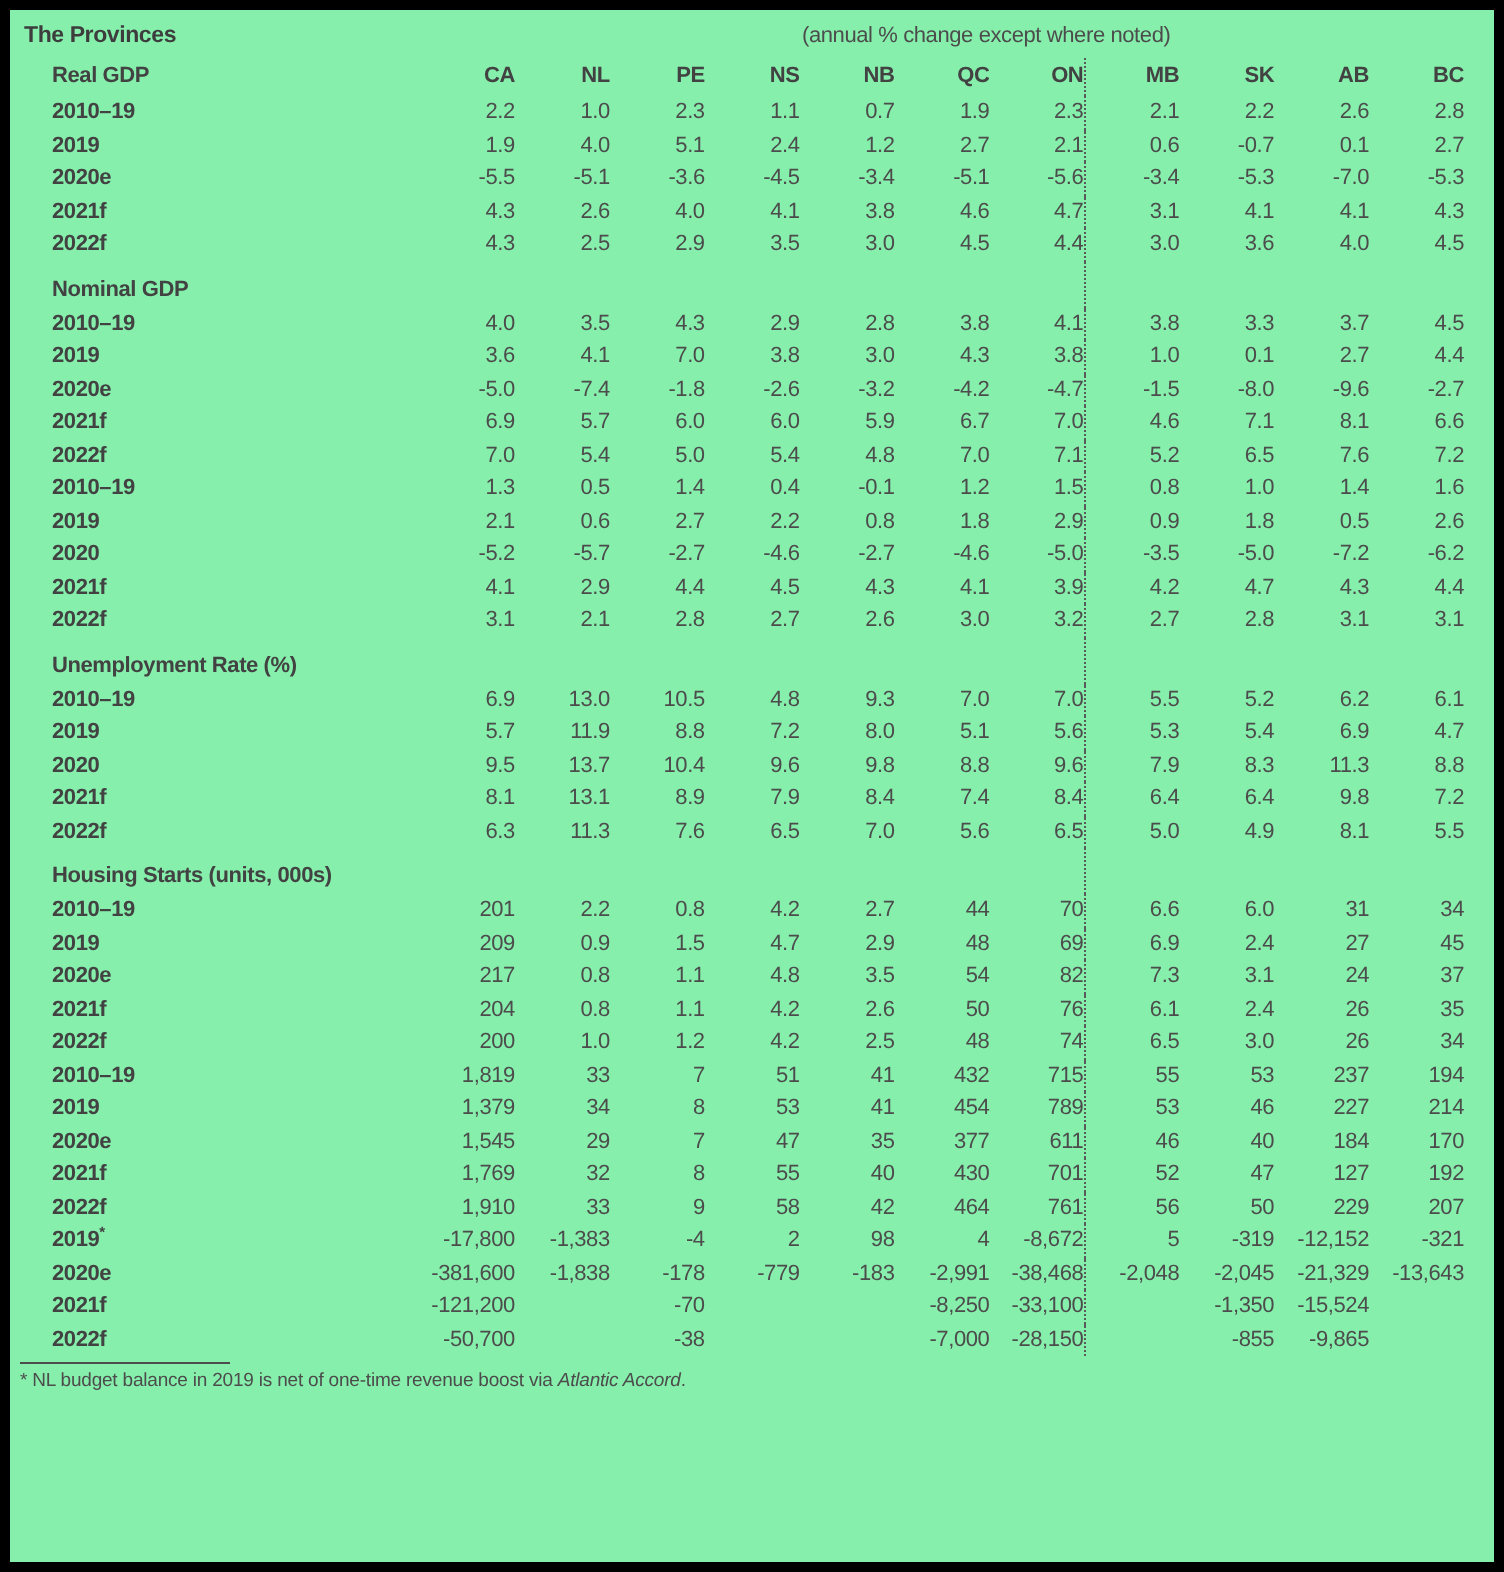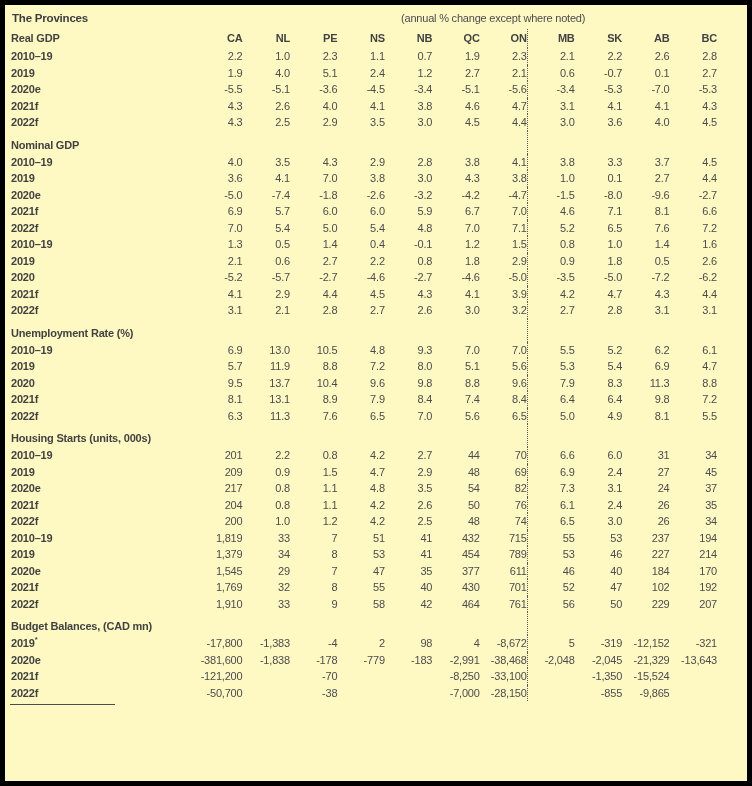--- a/index.html
+++ b/index.html
@@ -1,32 +1,32 @@
 <!DOCTYPE html>
 <html><head>
 <meta charset="utf-8">
 <style>
   * { margin:0; padding:0; box-sizing:border-box; }
   html,body { width:752px; height:786px; }
   body { background:#000; font-family:"Liberation Sans","DejaVu Sans",sans-serif; }
   .screen {
     position:relative; width:752px; height:786px;
-    background:#fef9c3; border:5px solid #000;
+    background:#86efac; border:5px solid #000;
     padding:5px 5px 2px 3px; overflow:hidden;
   }
   .titlebar { position:relative; height:19px; }
   .title {
     position:absolute; left:4px; top:2px;
     font-size:11.5px; font-weight:bold; color:#3d3d3d; letter-spacing:-0.2px;
   }
   .units-note {
     position:absolute; left:393px; top:2px;
     font-size:11px; color:#4c4c4c; letter-spacing:-0.2px;
   }
-  table { border-collapse:collapse; table-layout:fixed; width:708px; margin-left:1px; }
+  table { border-collapse:collapse; table-layout:fixed; width:708px; margin-left:16px; }
   col.label-col { width:186px; }
   td, th {
     font-size:11px; color:#4c4c4c; padding:0;
     height:16.5px; line-height:12px; vertical-align:middle;
     white-space:nowrap; letter-spacing:-0.2px;
   }
   th.num, td.num { text-align:right; }
   th.label, td.label { text-align:left; font-weight:bold; color:#424242; padding-left:2px; }
   tr.colhead-row th { font-weight:bold; color:#424242; height:19px; vertical-align:bottom; padding-bottom:4px; }
   tr.section-row td { height:23px; vertical-align:bottom; padding-bottom:3px; }
@@ -517,51 +517,37 @@
           <td class="label">2021f</td>
           <td class="num">1,769</td>
           <td class="num">32</td>
           <td class="num">8</td>
           <td class="num">55</td>
           <td class="num">40</td>
           <td class="num">430</td>
           <td class="num">701</td>
           <td class="num vdiv">52</td>
           <td class="num">47</td>
-          <td class="num">102</td>
+          <td class="num">127</td>
           <td class="num">192</td>
         </tr>
         <tr>
           <td class="label">2022f</td>
           <td class="num">1,910</td>
           <td class="num">33</td>
           <td class="num">9</td>
           <td class="num">58</td>
           <td class="num">42</td>
           <td class="num">464</td>
           <td class="num">761</td>
           <td class="num vdiv">56</td>
           <td class="num">50</td>
           <td class="num">229</td>
           <td class="num">207</td>
         </tr>
-        <tr class="section-row">
-          <td class="label">Budget Balances, (CAD mn)</td>
-          <td class="num"></td>
-          <td class="num"></td>
-          <td class="num"></td>
-          <td class="num"></td>
-          <td class="num"></td>
-          <td class="num"></td>
-          <td class="num"></td>
-          <td class="num vdiv"></td>
-          <td class="num"></td>
-          <td class="num"></td>
-          <td class="num"></td>
-        </tr>
         <tr>
           <td class="label">2019<sup>*</sup></td>
           <td class="num">-17,800</td>
           <td class="num">-1,383</td>
           <td class="num">-4</td>
           <td class="num">2</td>
           <td class="num">98</td>
           <td class="num">4</td>
           <td class="num">-8,672</td>
           <td class="num vdiv">5</td>
@@ -609,15 +595,16 @@
           <td class="num vdiv"></td>
           <td class="num">-855</td>
           <td class="num">-9,865</td>
           <td class="num"></td>
         </tr>
       </tbody>
   </table>
 
   <div class="footrule"></div>
 
+  <div class="footnote"><span>* NL budget balance in 2019 is net of one-time revenue boost via </span><i>Atlantic Accord</i><span>.</span></div>
 
 
 </div>
 
 </body></html>

